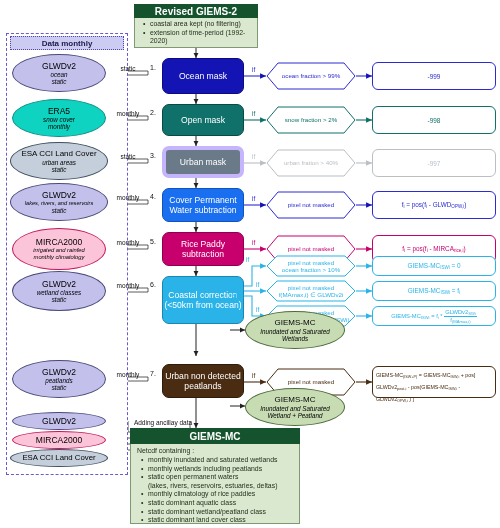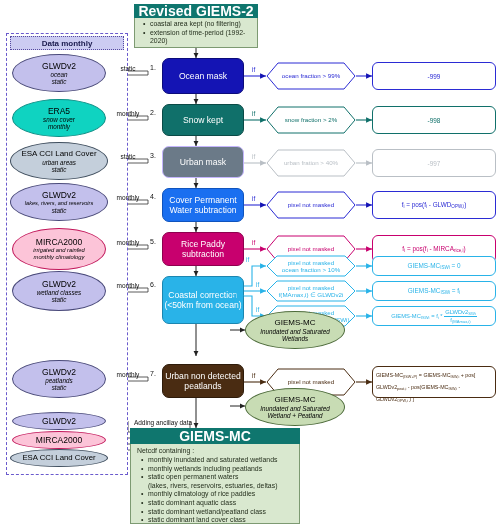--- a/index.html
+++ b/index.html
@@ -22,28 +22,28 @@
   .e-purple{background:#c3c0ec;border-color:#4a4a7a;}
   .e-teal{background:#0fd3c1;border-color:#0b8f86;}
   .e-grey{background:#c4cfdb;border-color:#3f4e5e;text-align:center;}
   .e-pink{background:#fcc4d8;border-color:#c2185b;}
   .e-green{background:#c8dcb4;border-color:#4d6b3a;}
 
   
   .proc{border-radius:7px;color:#fff;font-size:8.6px;line-height:10.5px;font-weight:normal;}
   .p-ocean{background:#1414b4;border:1px solid #0b0b7a;}
   .p-snow{background:#10706a;border:1px solid #0a4a46;}
-  .p-urban{background:#6b7a88;border:1px solid #c4b5fd;align-items:center;}
+  .p-urban{background:#6b7a88;border:4px solid #c4b5fd;align-items:center;}
   .p-opw{background:#1a6ff0;border:1px solid #0f53bd;}
   .p-rice{background:#c8006e;border:1px solid #8e004e;}
   .p-coast{background:#29b3e8;border:1px solid #1b86b0;}
   .p-peat{background:#4a2c12;border:1px solid #2e1b0a;}
 
   
-  .grn-hd{background:#0f766e;color:#fff;font-size:14px;font-weight:bold;}
+  .grn-hd{background:#14532d;color:#fff;font-size:10px;font-weight:bold;}
   .grn-bd{background:#d9e8cf;border:1px solid #7d9a72;border-top:none;}
   .grn-bd ul{margin:0;padding:2px 0 0 9px;list-style:none;}
   .grn-bd li{font-size:6.9px;line-height:8.6px;color:#1f2a18;position:relative;padding-left:6px;}
   .grn-bd li:before{content:"\2022";position:absolute;left:-1px;}
   .grn-bd li.nob:before{content:"";}
 
   
   .hex{position:absolute;}
   .hex svg{position:absolute;left:0;top:0;}
   .hex .tx{position:absolute;left:0;top:0;width:100%;height:100%;
@@ -226,21 +226,21 @@
 <div class="abs lbl" style="left:108px;top:282px;width:40px;text-align:center;">monthly</div>
 <div class="abs num" style="left:150px;top:281px;">6.</div>
 <div class="abs lbl" style="left:108px;top:371px;width:40px;text-align:center;">monthly</div>
 <div class="abs num" style="left:150px;top:370px;">7.</div>
 <div class="abs lbl ctr" style="left:132px;top:413px;width:62px;height:20px;line-height:8px;">Adding ancillay data</div>
 
 <div class="abs proc p-ocean ctr" style="left:162px;top:58px;width:82px;height:36px;">
   <span>Ocean mask</span>
   </div>
 <div class="abs proc p-snow ctr" style="left:162px;top:104px;width:82px;height:32px;">
-  <span>Snow kept</span>
+  <span>Open mask</span>
   </div>
 <div class="abs proc p-urban ctr" style="left:162px;top:146px;width:82px;height:32px;">
   <span>Urban mask</span>
   </div>
 <div class="abs proc p-opw ctr" style="left:162px;top:188px;width:82px;height:34px;">
   <span>Cover Permanent Water subtraction</span>
   </div>
 <div class="abs proc p-rice ctr" style="left:162px;top:232px;width:82px;height:34px;justify-content:flex-end;">
   <span>Rice Paddy subtraction</span>
   </div>

